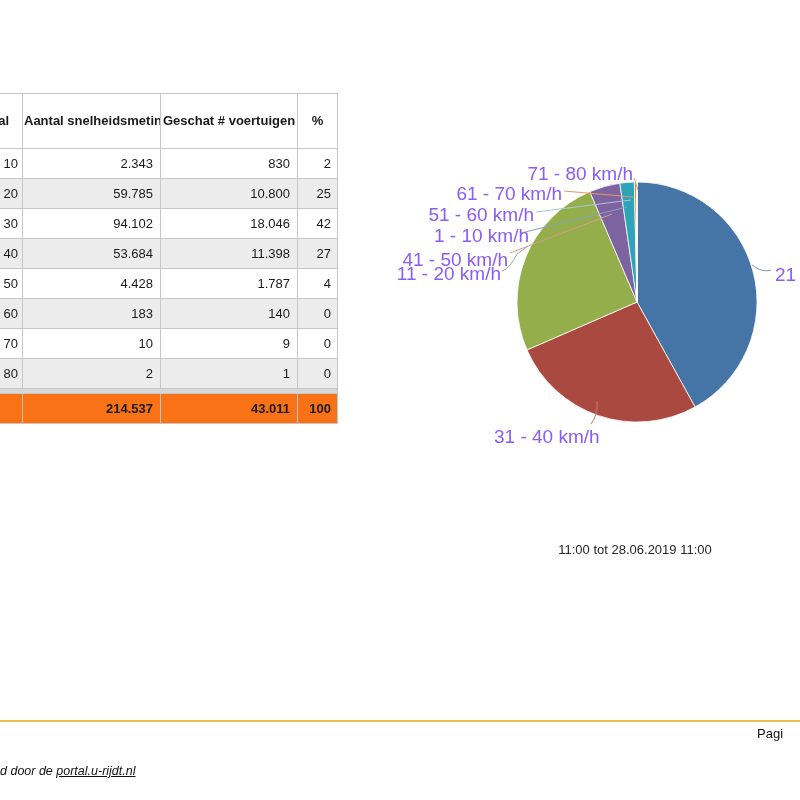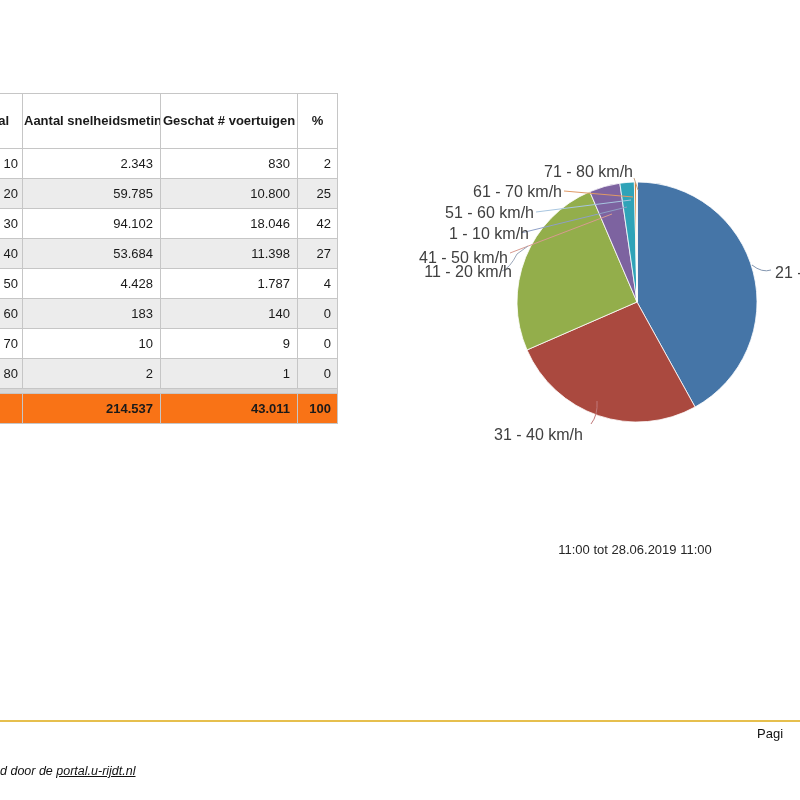--- a/index.html
+++ b/index.html
@@ -14,21 +14,21 @@
   table.speed thead th.c1{text-align:right;padding-right:13px;}
   table.speed tbody td{height:29px;text-align:right;padding:0 7px 0 0;vertical-align:middle;background:#ffffff;}
   table.speed td.range{padding-right:4px;}
   table.speed td.pct{padding-right:6px;}
   table.speed tr.alt td{background:#ececec;}
   table.speed tr.spacer td{height:4px;background:#d8d8d8;padding:0;border-top:1px solid #c6c6c6;border-bottom:1px solid #c6c6c6;}
   table.speed tr.total td{font-weight:bold;background:#f97316;}
 
   
   .pie-svg{position:absolute;left:480px;top:160px;width:320px;height:290px;}
-  .pie-label{position:absolute;font-size:16px;white-space:nowrap;color:#404040;}
+  .pie-label{position:absolute;font-size:19px;white-space:nowrap;color:#8b5cf6;}
   .leader{fill:none;stroke-width:1;}
 
   
   .cap1{position:absolute;left:408px;top:518px;font-size:13px;white-space:nowrap;color:#262626;}
   .cap2{position:absolute;left:405px;top:542px;width:460px;text-align:center;font-size:13px;color:#262626;}
 
   
   .footer-rule{position:absolute;left:0;top:720px;width:800px;height:2px;background:#e6bf4d;}
   .footer-left{position:absolute;left:0;top:724px;font-size:12.5px;font-style:italic;white-space:nowrap;color:#111;margin-top:40px;}
   .footer-left .link{text-decoration:underline;color:#111;}
@@ -134,21 +134,21 @@
     <path class="leader" stroke="#9aa5b8" d="M22,111 Q30,108 37,94 L48,86"></path>
     <path class="leader" stroke="#8496b0" d="M272,105 Q282,113 291,110"></path>
     <path class="leader" stroke="#c0797a" d="M117,241 Q118,255 111,264"></path>
   </svg>
 
   <div class="pie-label" style="right:167px;top:163px;">71 - 80 km/h</div>
   <div class="pie-label" style="right:238px;top:183px;">61 - 70 km/h</div>
   <div class="pie-label" style="right:266px;top:204px;">51 - 60 km/h</div>
   <div class="pie-label" style="right:271px;top:225px;">1 - 10 km/h</div>
   <div class="pie-label" style="right:292px;top:249px;">41 - 50 km/h</div>
-  <div class="pie-label" style="right:288px;top:263px;">11 - 20 km/h</div>
+  <div class="pie-label" style="right:299px;top:263px;">11 - 20 km/h</div>
   <div class="pie-label" style="left:775px;top:264px;">21 - 30 km/h</div>
   <div class="pie-label" style="left:494px;top:426px;">31 - 40 km/h</div>
 
   <div class="cap2">11:00 tot 28.06.2019 11:00</div>
 
   <div class="footer-rule"></div>
   <div class="footer-left"><span>d door de </span><span class="link">portal.u-rijdt.nl</span></div>
   <div class="footer-right">Pagi</div>
 
 </div>

